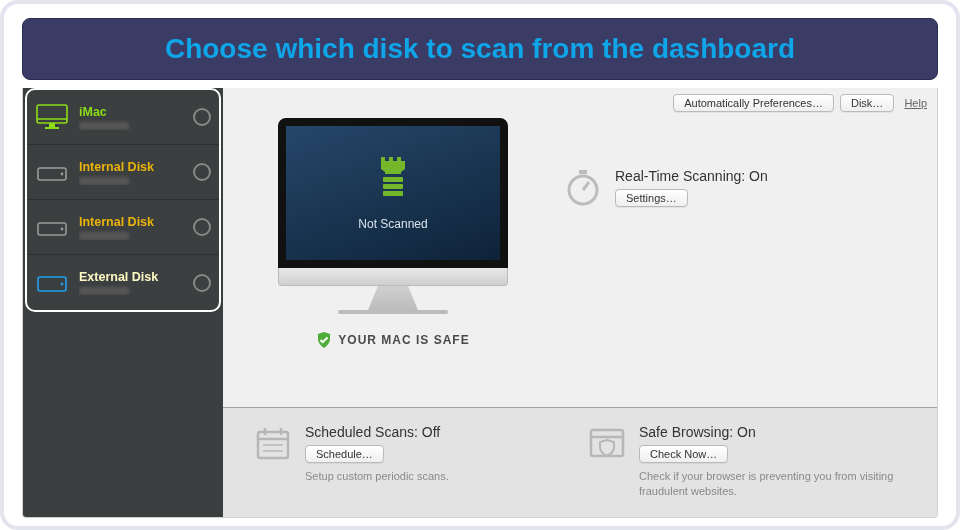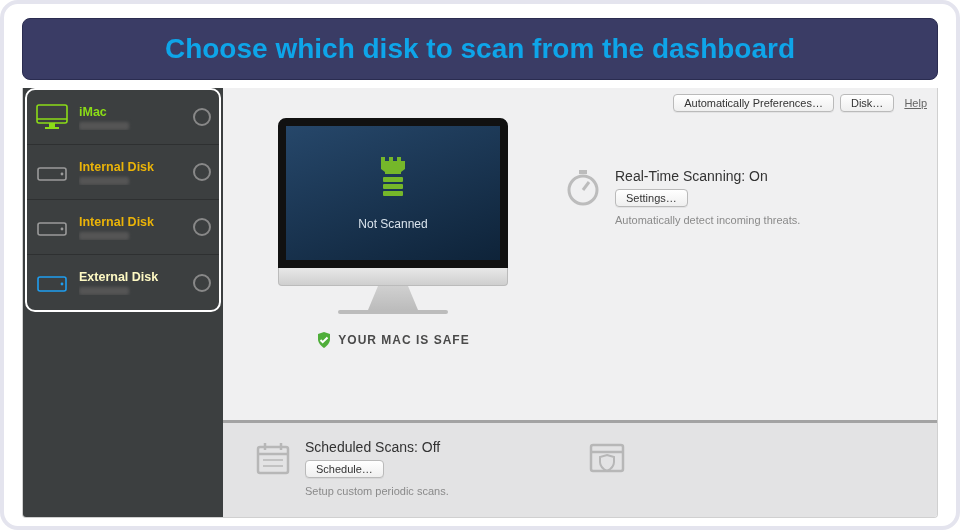--- a/index.html
+++ b/index.html
@@ -204,21 +204,21 @@
     margin-bottom: 4px;
   }
   .feature-desc {
     font-size: 11px;
     color: #8a8a8a;
     margin-top: 6px;
     line-height: 1.35;
   }
   .lower {
     background: #e3e3e4;
-    border-top: 3px solid #a3a3a3;
+    border-top: 1px solid #a3a3a3;
     display: flex;
     padding: 16px 40px 18px 30px;
     gap: 24px;
     margin-top: auto;
   }
   .lower .feature { flex: 1; }
 </style>
 </head>
 <body>
 
@@ -333,21 +333,20 @@
           <span class="feature-icon">
             <svg viewBox="0 0 40 40">
               <circle cx="20" cy="22" r="14" fill="none" stroke="#9a9a9a" stroke-width="3"></circle>
               <rect x="16" y="2" width="8" height="4" fill="#9a9a9a"></rect>
               <line x1="20" y1="22" x2="26" y2="14" stroke="#9a9a9a" stroke-width="3"></line>
             </svg>
           </span>
           <div class="feature-body">
             <div class="feature-title">Real-Time Scanning: On</div>
             <button class="mac-btn">Settings…</button>
-            <div class="feature-desc">Automatically detect incoming threats.</div>
           </div>
         </div>
       </div>
 
     </div>
 
     <div class="lower">
 
       <div class="feature">
         <span class="feature-icon">
@@ -368,18 +367,23 @@
       </div>
 
       <div class="feature">
         <span class="feature-icon">
           <svg viewBox="0 0 40 40">
             <rect x="4" y="6" width="32" height="26" rx="2" fill="none" stroke="#9a9a9a" stroke-width="2.5"></rect>
             <line x1="4" y1="13" x2="36" y2="13" stroke="#9a9a9a" stroke-width="2.5"></line>
             <path d="M20 16l7 2v5c0 4-3 7-7 9-4-2-7-5-7-9v-5z" fill="none" stroke="#9a9a9a" stroke-width="2"></path>
           </svg>
         </span>
+        <div class="feature-body">
+          <div class="feature-title">Safe Browsing: On</div>
+          <button class="mac-btn">Check Now…</button>
+          <div class="feature-desc">Check if your browser is preventing you from visiting fraudulent websites.</div>
+        </div>
       </div>
 
     </div>
 
   </div>
 </div>
 
 </body></html>

